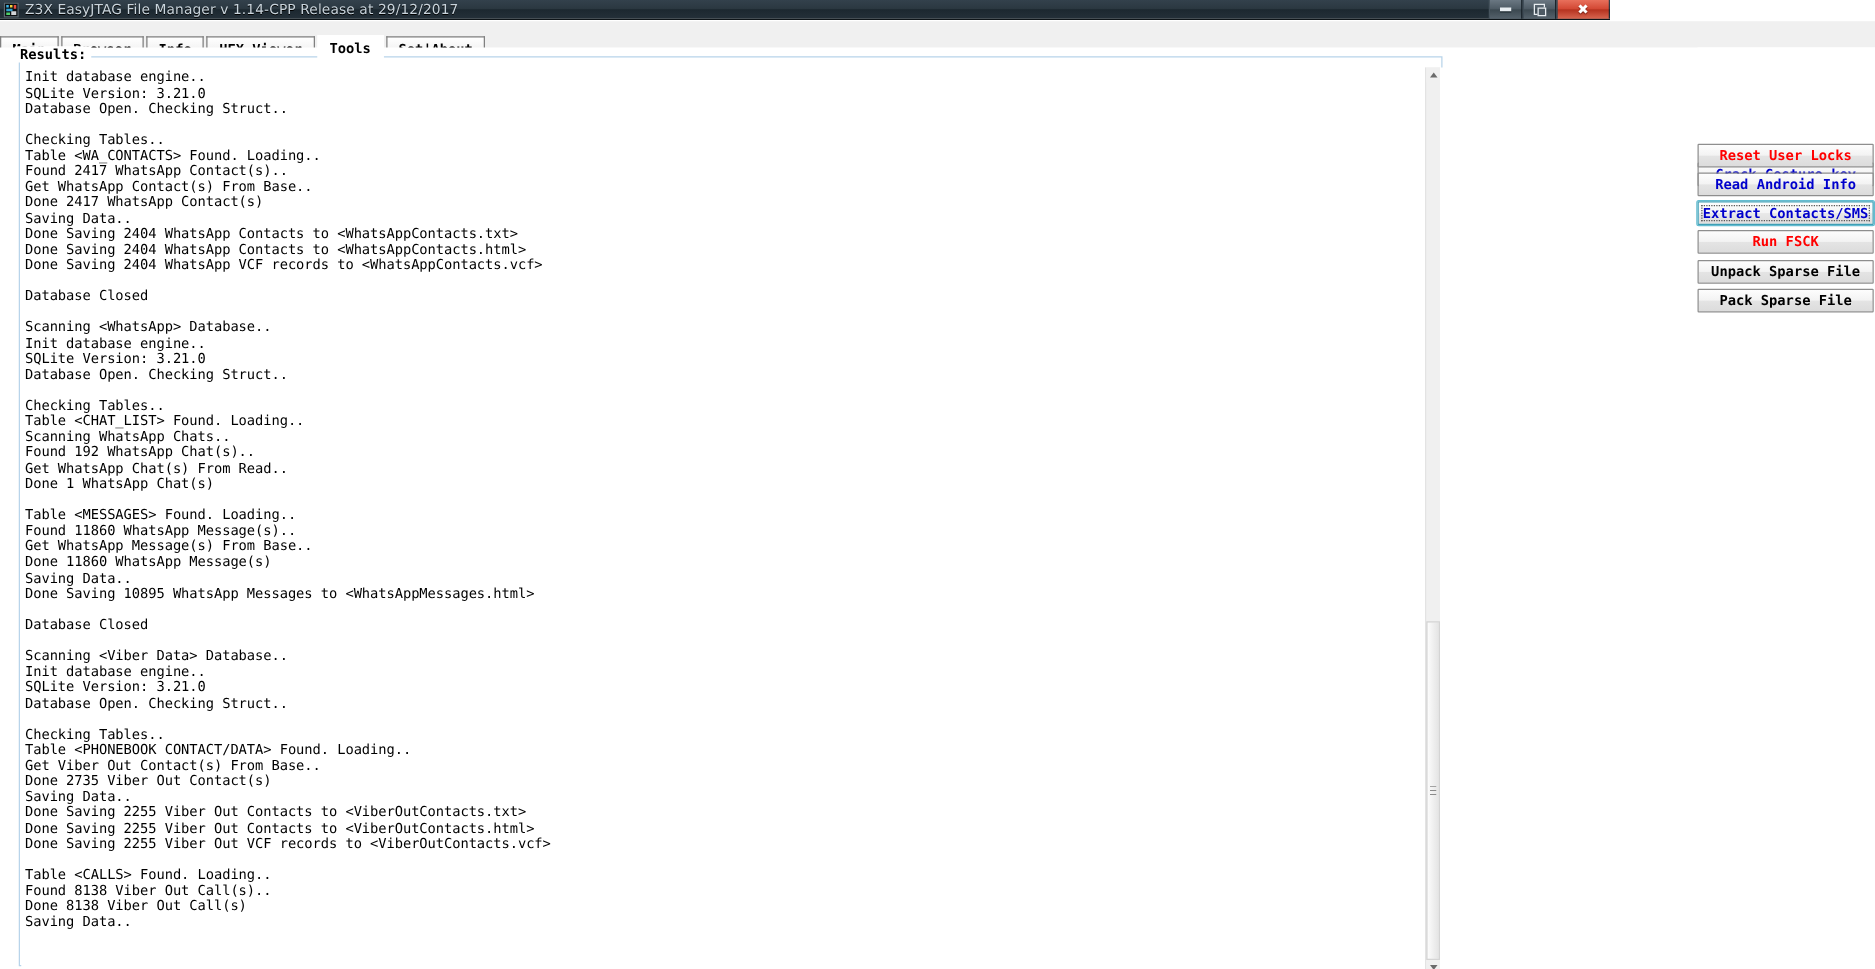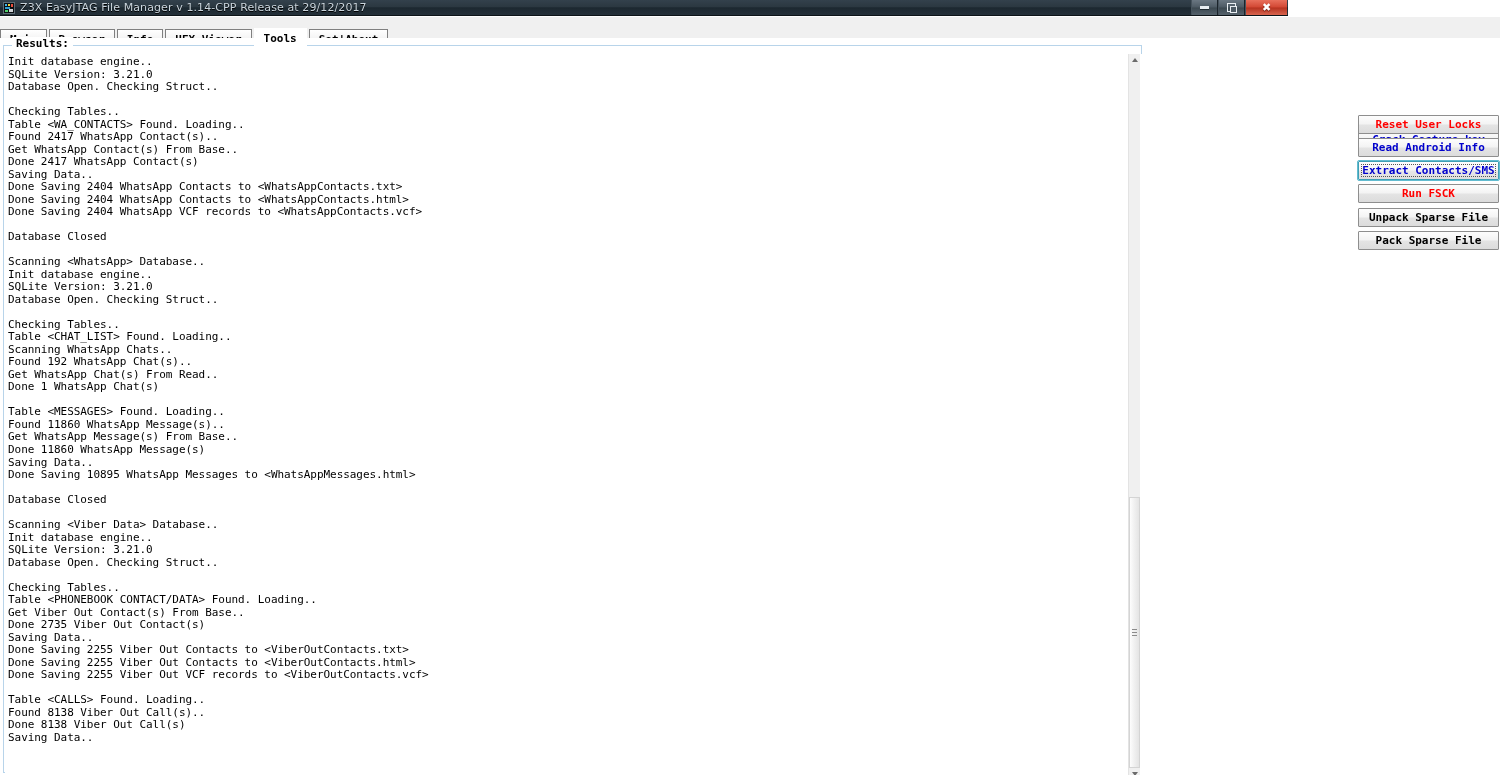--- a/index.html
+++ b/index.html
@@ -111,21 +111,21 @@
     width: 1351px; height: 735px;
   }
   .group-label {
     position: absolute; left: 9px; top: -1px;
     background: #ffffff; padding: 0 4px;
     font-family: "DejaVu Sans Mono", monospace;
     font-size: 11px; font-weight: bold; color: #000;
     z-index: 2;
   }
   .group-frame {
-    position: absolute; left: 0; top: 7px;
+    position: absolute; left: 12px; top: 7px;
     width: 1139px; height: 728px;
     border: 1px solid #b8d4ea;
   }
 
   
   .memo {
     position: absolute; left: 1px; top: 8px;
     width: 1337px; height: 726px;
     background: #ffffff;
     overflow: hidden;

